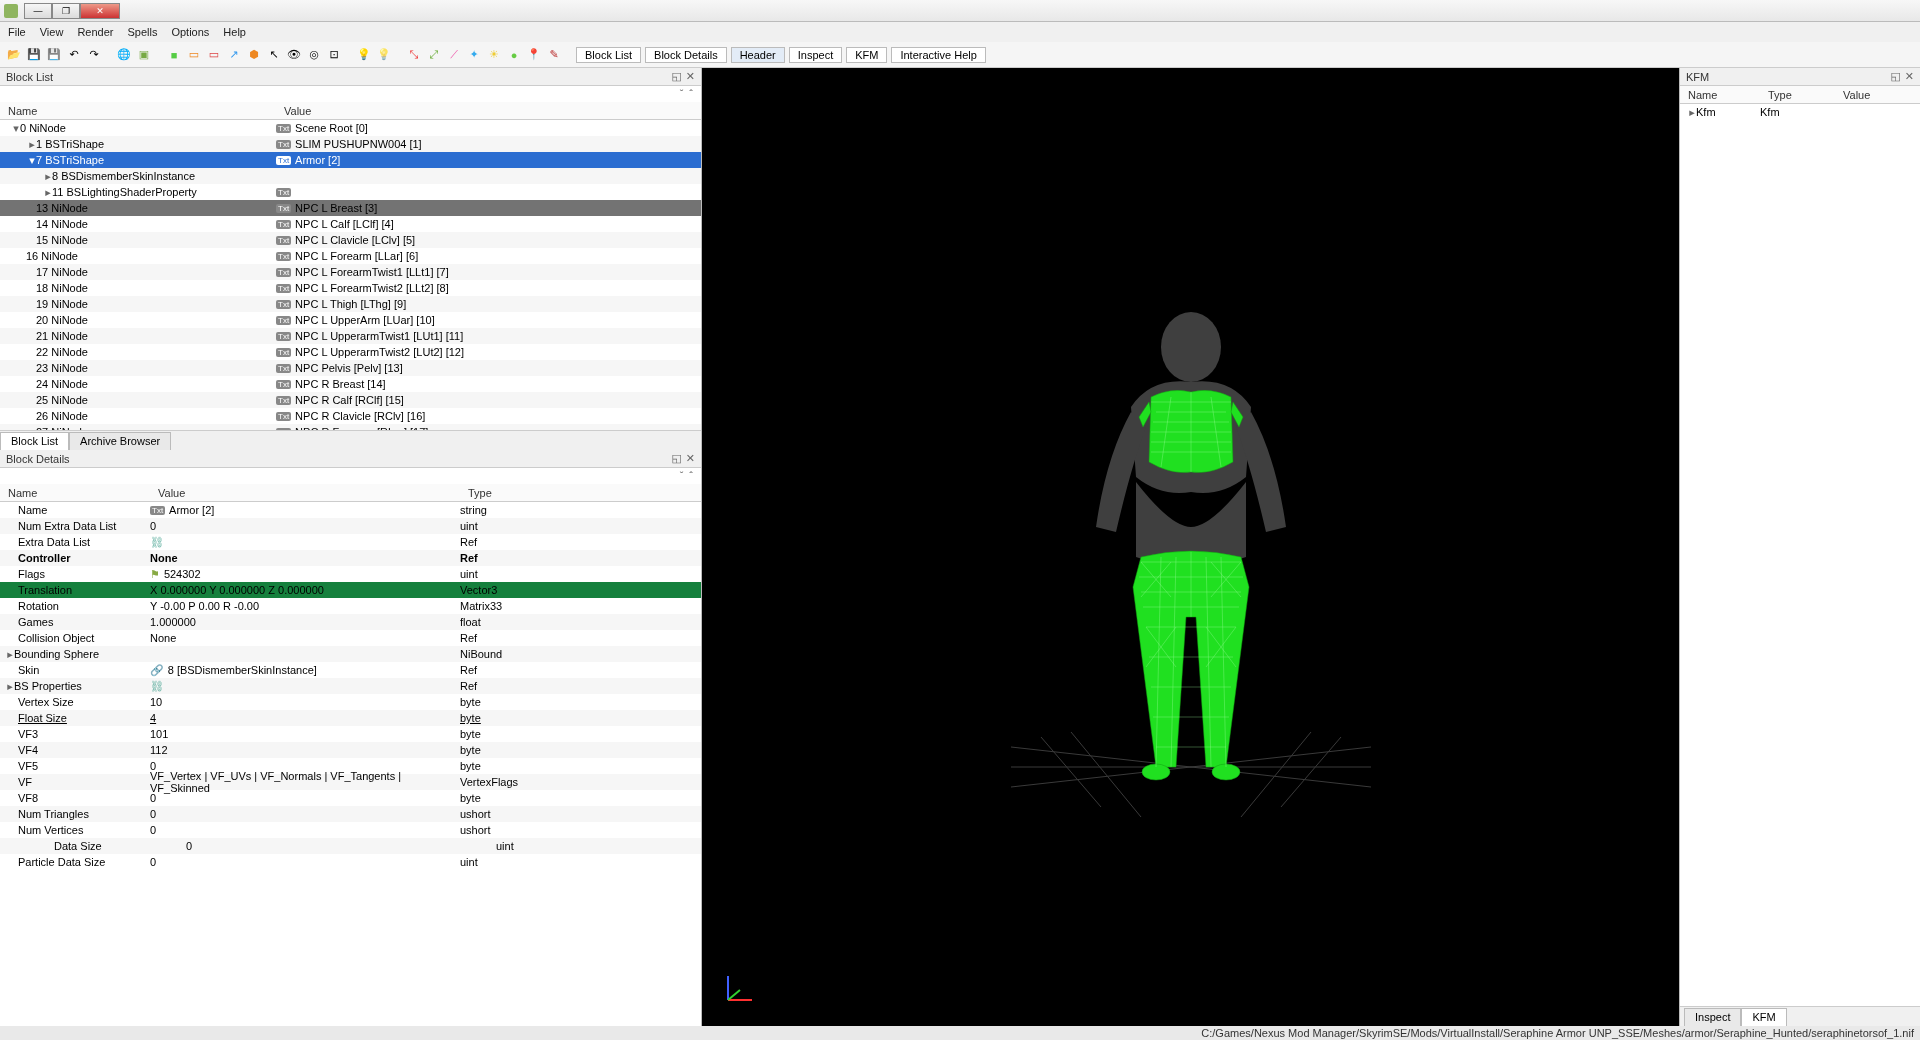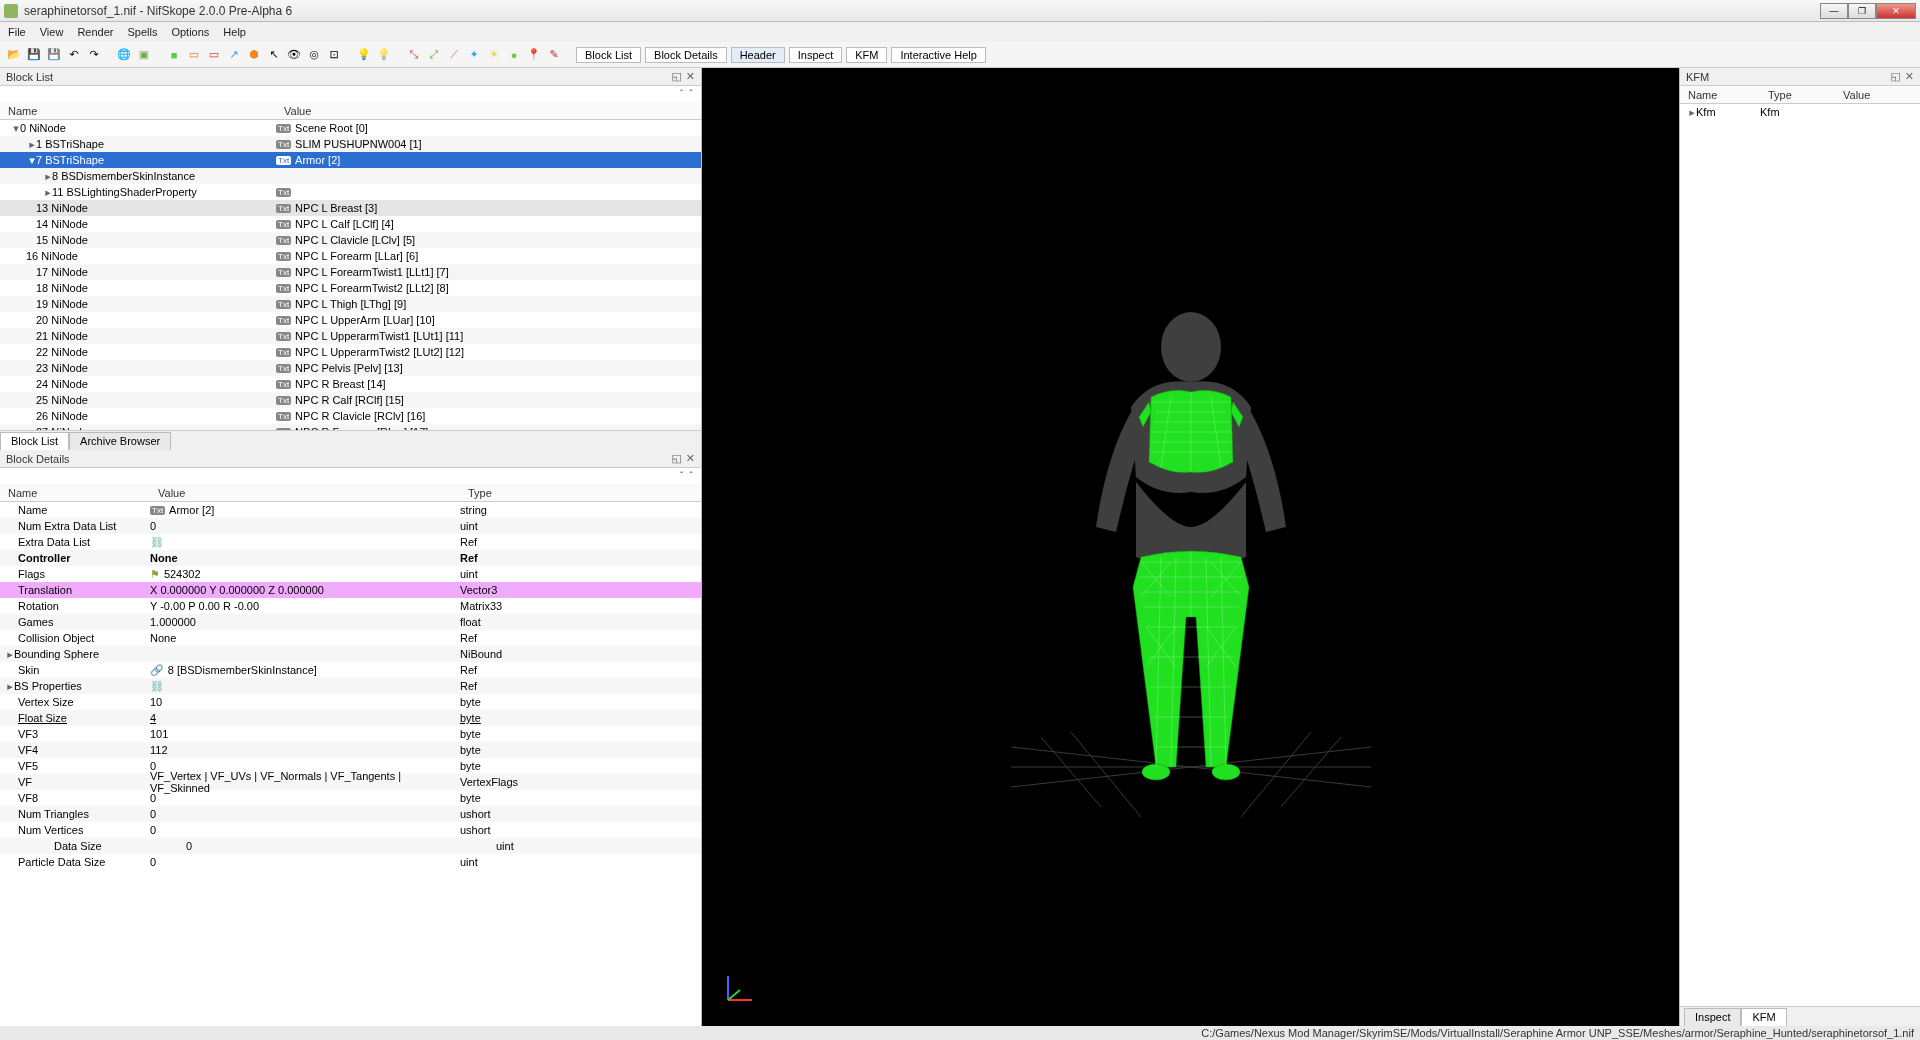--- a/index.html
+++ b/index.html
@@ -45,21 +45,20 @@
 .status { height:14px; background:#e9e9e9; color:#333; font-size:10px; display:flex; align-items:center; justify-content:flex-end; padding:0 6px; }
 svg.axes { position:absolute; bottom:18px; left:18px; }
 .model { position:absolute; left:50%; top:50%; transform:translate(-50%,-50%); pointer-events:none; }
 .kfmtabs { height:20px; border-top:1px solid #ccc; background:#f0f0f0; display:flex; padding-left:4px; }
 </style>
 </head>
 <body>
 
 <div class="titlebar">
   <div class="ico"></div>
-  <div class="title">seraphinetorsof_1.nif - NifSkope 2.0.0 Pre-Alpha 6</div>
   <div class="winbtns">
     <div class="winbtn">—</div>
     <div class="winbtn">❐</div>
     <div class="winbtn close">✕</div>
   </div>
 </div>
 
 <div class="menubar">
   <span>File</span>
   <span>View</span>
@@ -140,21 +139,21 @@
         <div class="row" style="background: rgb(246, 246, 246);">
           <div class="nm" style="padding-left:44px"><span class="tri">▸</span>8 BSDismemberSkinInstance</div>
           <div class="vl"></div>
         </div>
         <div class="row">
           <div class="nm" style="padding-left:44px"><span class="tri">▸</span>11 BSLightingShaderProperty</div>
           <div class="vl">
             <span class="txt-tag">Txt</span>
           </div>
         </div>
-        <div class="row" style="background: #e5e5e5;">
+        <div class="row" style="background: #737373;">
           <div class="nm" style="padding-left:28px"><span class="tri"></span>13 NiNode</div>
           <div class="vl"><span class="txt-tag">Txt</span>NPC L Breast [3]</div>
         </div>
         <div class="row">
           <div class="nm" style="padding-left:28px"><span class="tri"></span>14 NiNode</div>
           <div class="vl"><span class="txt-tag">Txt</span>NPC L Calf [LClf] [4]</div>
         </div>
         <div class="row" style="background: rgb(246, 246, 246);">
           <div class="nm" style="padding-left:28px"><span class="tri"></span>15 NiNode</div>
           <div class="vl"><span class="txt-tag">Txt</span>NPC L Clavicle [LClv] [5]</div>
@@ -248,21 +247,21 @@
         <div class="detailscol" style="background: rgb(246, 246, 246); font-weight: bold;">
           <div class="n">Controller</div>
           <div class="v"> None</div>
           <div class="t">Ref<nitimecontroller></nitimecontroller></div>
         </div>
         <div class="detailscol">
           <div class="n">Flags</div>
           <div class="v"><span style="color:#8a4">⚑</span> 524302</div>
           <div class="t">uint</div>
         </div>
-        <div class="detailscol" style="background: #f0abfc;">
+        <div class="detailscol" style="background: #15803d;">
           <div class="n">Translation</div>
           <div class="v"> X 0.000000 Y 0.000000 Z 0.000000</div>
           <div class="t">Vector3</div>
         </div>
         <div class="detailscol">
           <div class="n">Rotation</div>
           <div class="v"> Y -0.00 P 0.00 R -0.00</div>
           <div class="t">Matrix33</div>
         </div>
         <div class="detailscol" style="background: rgb(246, 246, 246);">

